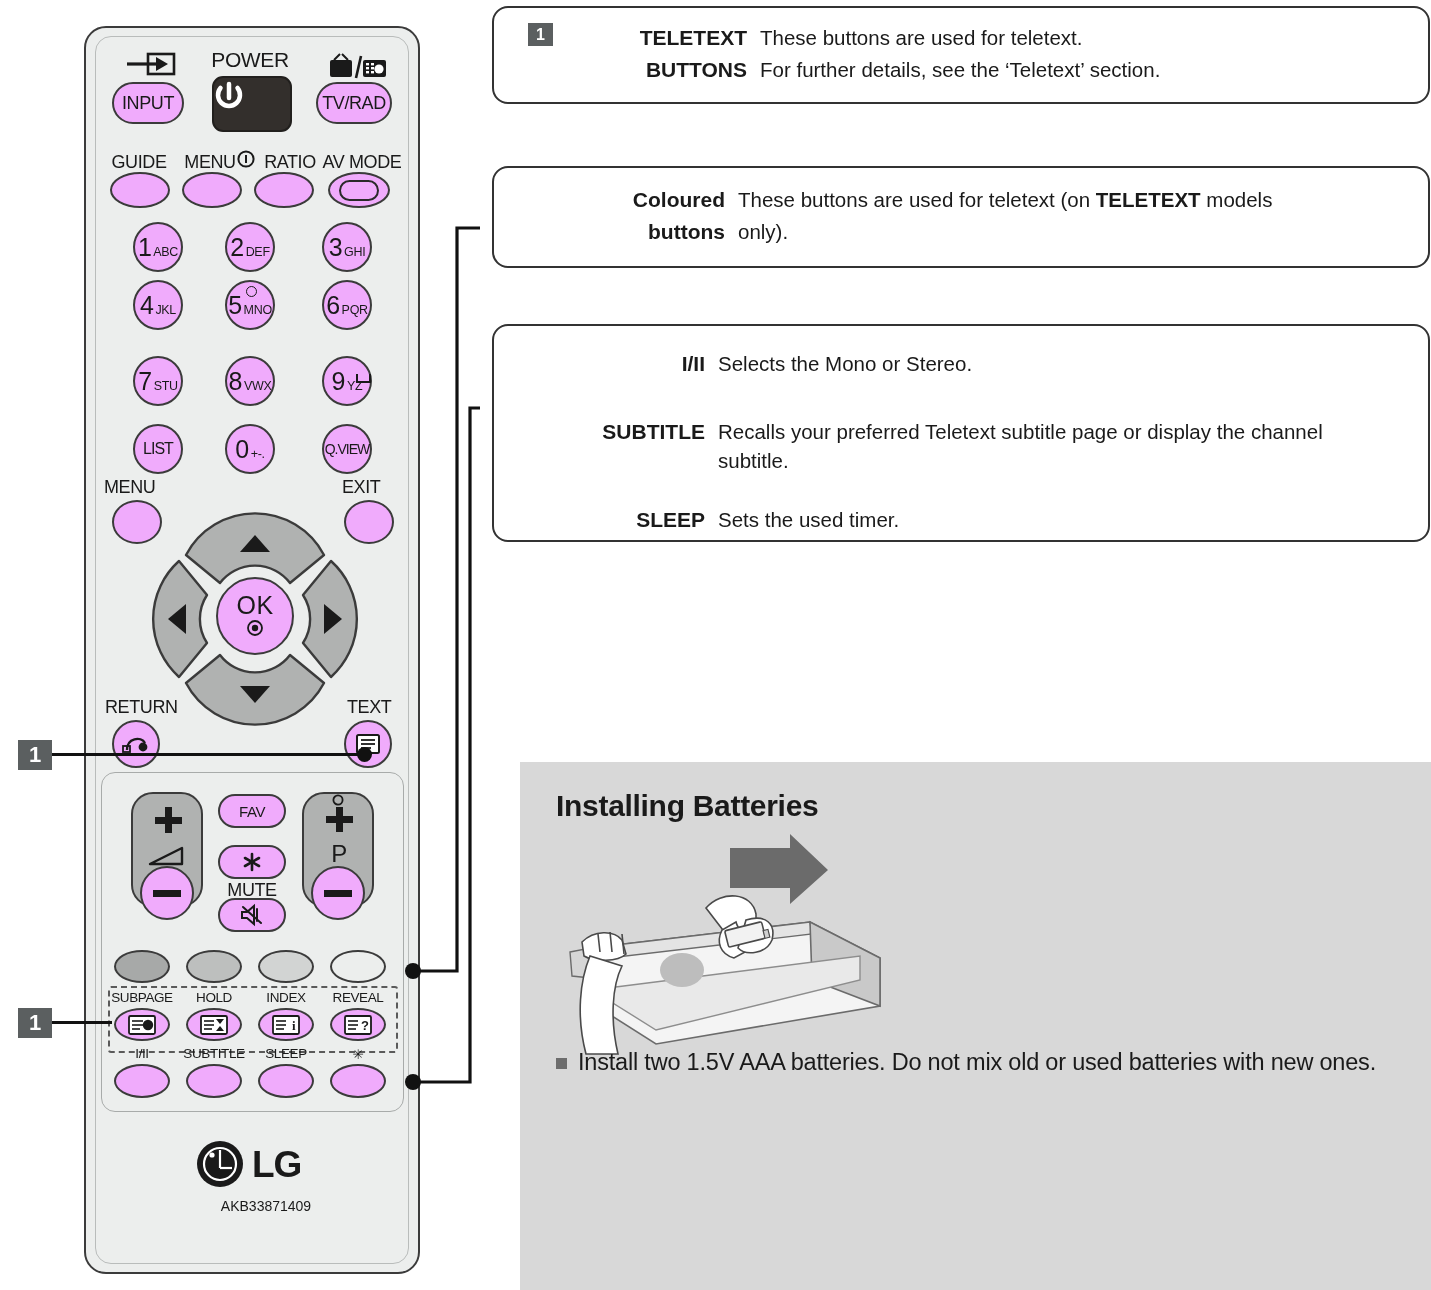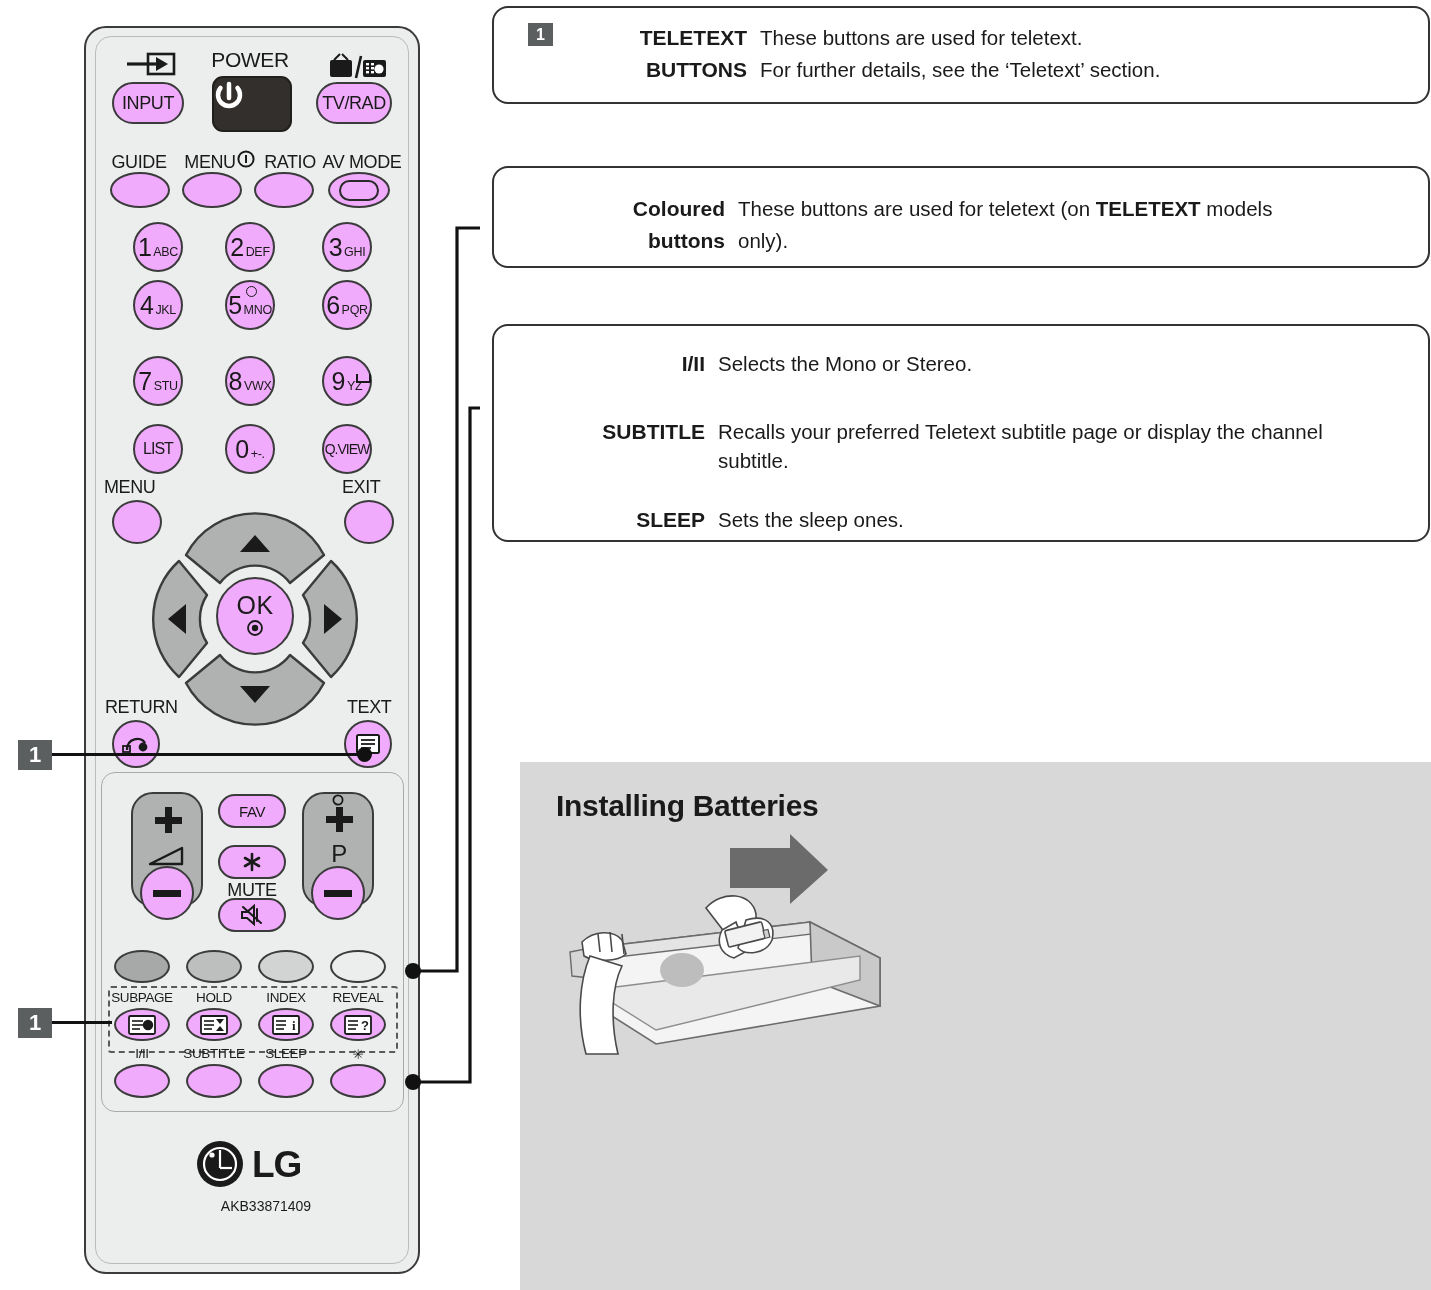--- a/index.html
+++ b/index.html
@@ -482,21 +482,21 @@
     <tr>
       <td></td>
       <td class="term">BUTTONS</td>
       <td class="desc">For further details, see the ‘Teletext’ section.</td>
     </tr>
   </tbody>
     </table>
 </div>
 
 <div class="abs infobox" style="left:492px;top:166px;width:938px;height:102px;">
-  <table style="margin-top:25px;padding-left:24px;">
+  <table style="margin-top:16px;padding-left:24px;">
     <tbody>
         <tr>
       <td class="term" style="width:230px;">Coloured</td>
       <td class="desc">
         <span>These buttons are used for teletext (on </span><b>TELETEXT</b><span> models</span>
       </td>
     </tr>
     <tr>
       <td class="term">buttons</td>
       <td class="desc">only).</td>
@@ -519,21 +519,21 @@
     <tr>
       <td class="term">SUBTITLE</td>
       <td class="desc" style="padding-right:90px;">Recalls your preferred Teletext subtitle page or display the channel subtitle.</td>
     </tr>
     <tr>
           <td style="height:26px;"></td>
           <td></td>
         </tr>
     <tr>
       <td class="term">SLEEP</td>
-      <td class="desc">Sets the sleep ones.</td>
+      <td class="desc">Sets the used timer.</td>
     </tr>
   </tbody>
     </table>
 </div>
 
 <div class="abs" id="batt-panel"></div>
 <div class="abs" id="batt-title">Installing Batteries</div>
 
 <svg class="abs" style="left:560px;top:830px;" width="420" height="215">
 
@@ -560,13 +560,17 @@
     <path d="M186 90 C206 84, 216 94, 212 110 C206 124, 186 126, 178 118 Z"></path>
   </g>
 
   <g>
     <rect x="166" y="96" width="38" height="17" rx="2" transform="rotate(-14 185 104)" fill="#f2f2f2" stroke="#4a4a4a" stroke-width="1.6"></rect>
     <rect x="204" y="100" width="5" height="8" transform="rotate(-14 206 104)" fill="#d0d0d0" stroke="#4a4a4a" stroke-width="1.2"></rect>
   </g>
 </svg>
 
 <div class="abs bullets">
+  <div class="bullet-row">
+    <div class="bullet-sq"></div>
+    <div class="bullet-tx">Install two 1.5V AAA batteries. Do not mix old or used batteries with new ones.</div>
+  </div>
 </div>
 
 </body></html>

